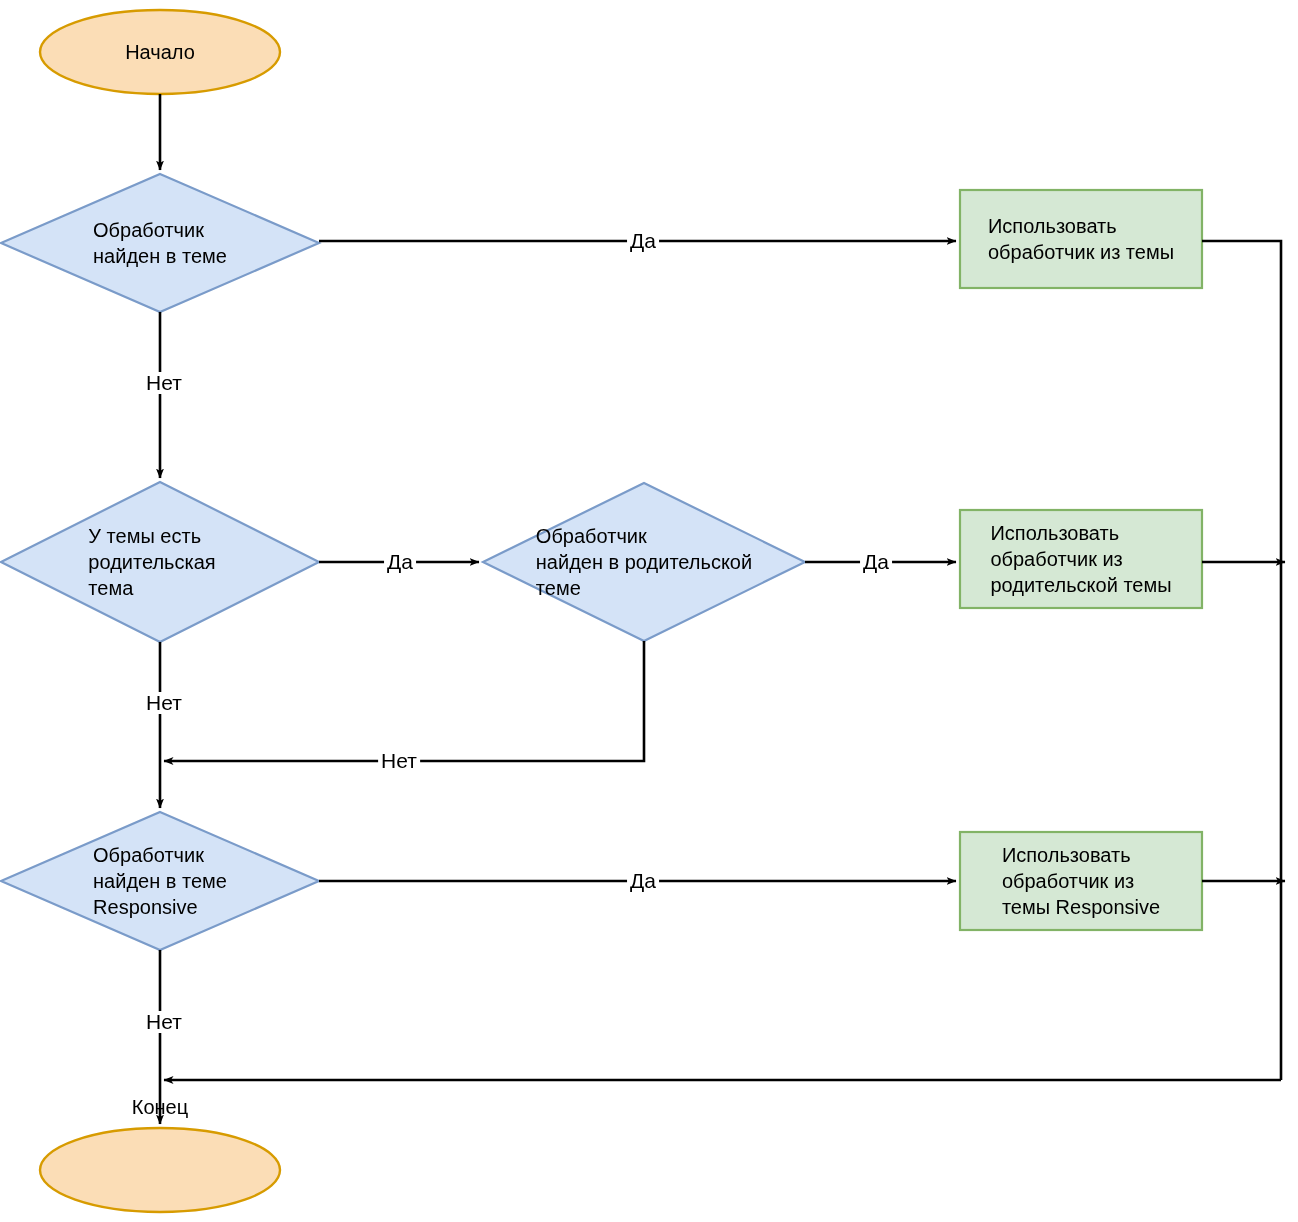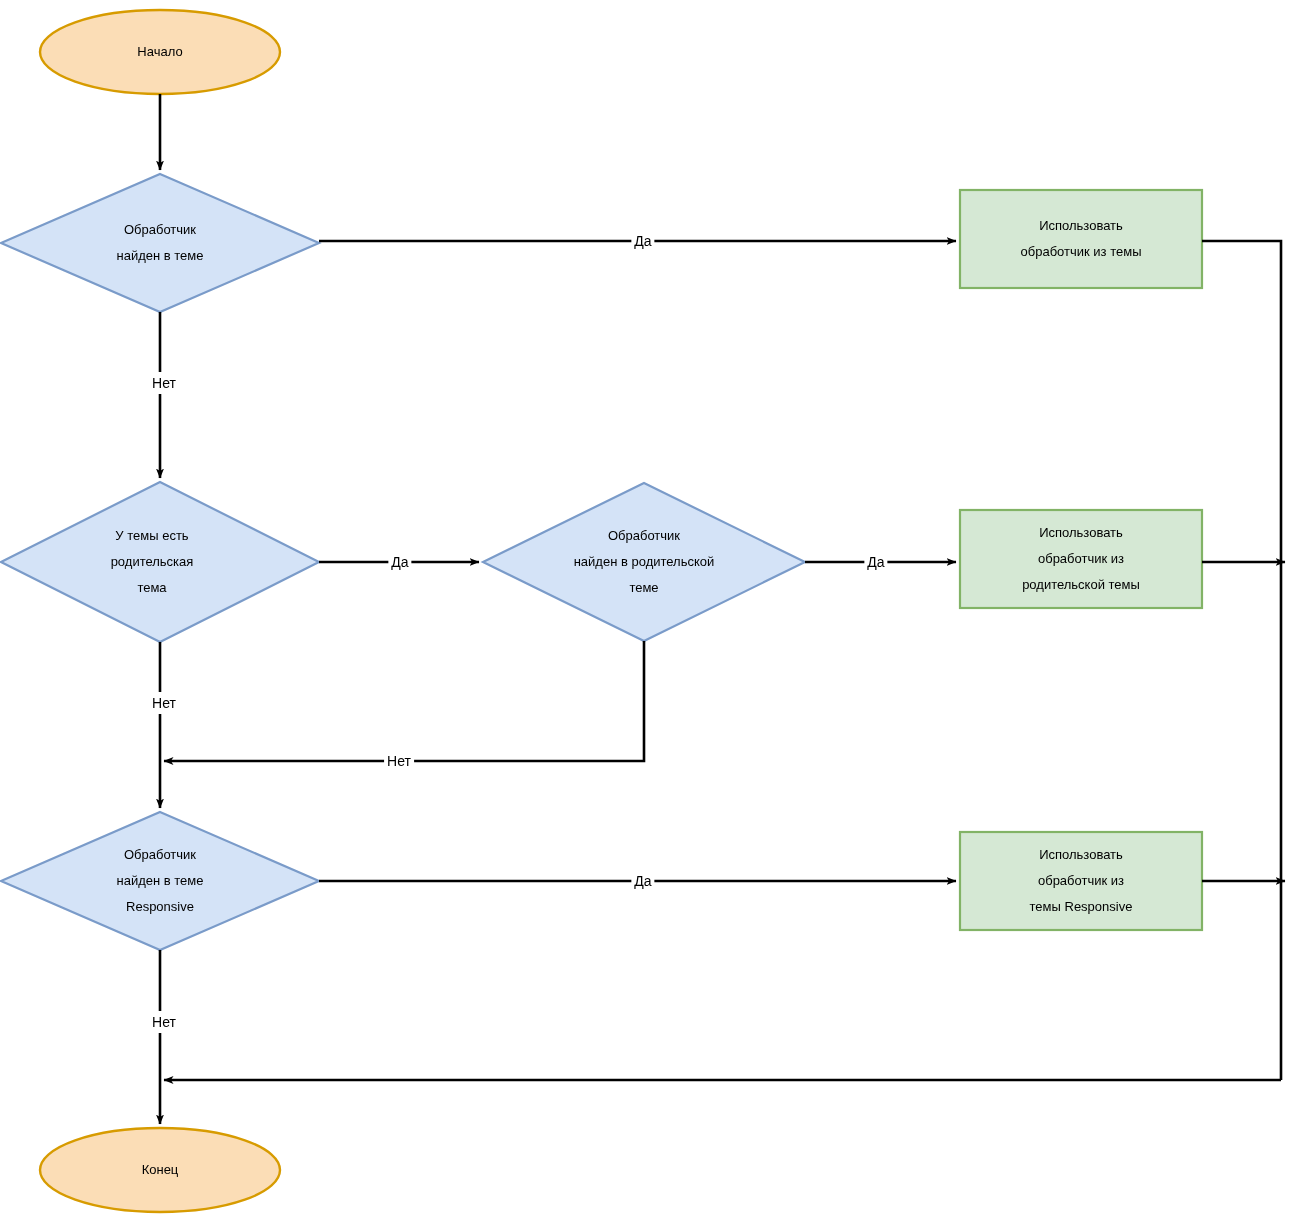--- a/index.html
+++ b/index.html
@@ -22,30 +22,30 @@
     left: 0;
     top: 0;
     width: 1298px;
     height: 1222px;
   }
   .node-label {
     position: absolute;
     display: flex;
     align-items: center;
     justify-content: center;
-    text-align: center;
-    font-size: 13px;
+    text-align: left;
+    font-size: 20px;
     line-height: 26px;
     color: #000000;
     white-space: pre-line;
     pointer-events: none;
   }
   .edge-label {
     position: absolute;
-    font-size: 14px;
+    font-size: 21px;
     line-height: 22px;
     color: #000000;
     background: #ffffff;
     padding: 0 3px;
     text-align: center;
     white-space: nowrap;
     transform: translate(-50%, -50%);
   }
 </style>
 </head>
@@ -126,21 +126,21 @@
 родительской темы</div>
 
   <div class="node-label" style="left:30px; top:829px; width:260px; height:104px;">Обработчик
 найден в теме
 Responsive</div>
 
   <div class="node-label" style="left:960px; top:832px; width:242px; height:98px;">Использовать
 обработчик из
 темы Responsive</div>
 
-  <div class="node-label" style="left:40px; top:1128px; width:240px; height:84px;">Конец</div>
+  <div class="node-label" style="left:40px; top:1065px; width:240px; height:84px;">Конец</div>
 
   <div class="edge-label" style="left:643px; top:241px;">Да</div>
 
   <div class="edge-label" style="left:164px; top:383px;">Нет</div>
 
   <div class="edge-label" style="left:400px; top:562px;">Да</div>
 
   <div class="edge-label" style="left:876px; top:562px;">Да</div>
 
   <div class="edge-label" style="left:164px; top:703px;">Нет</div>

